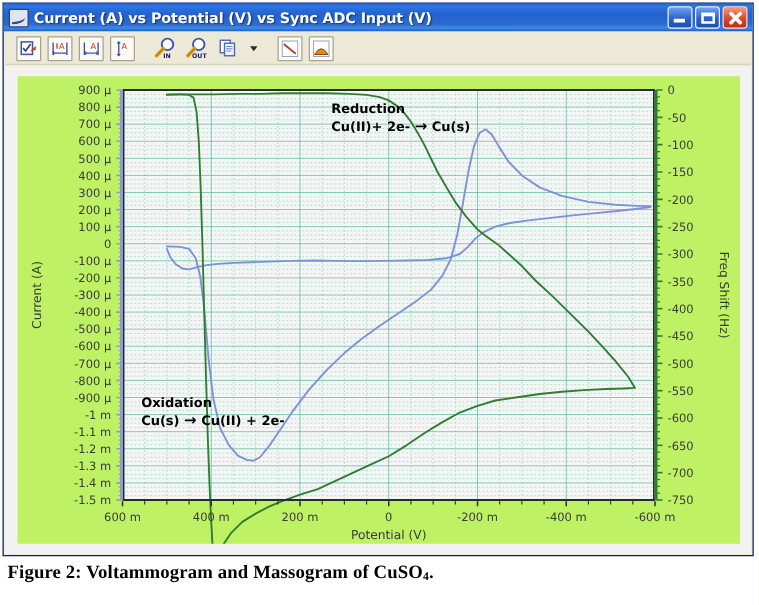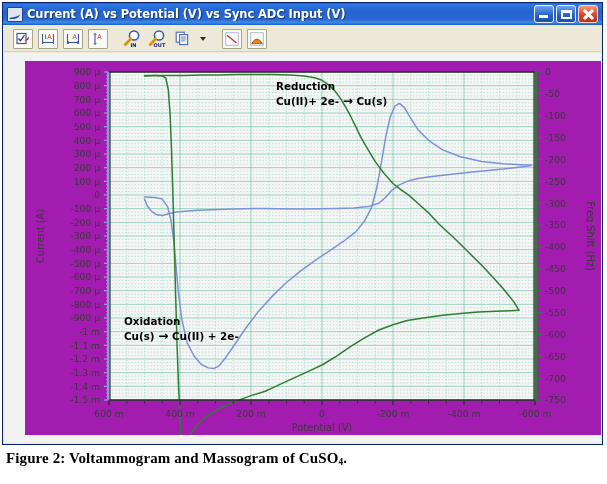--- a/index.html
+++ b/index.html
@@ -69,22 +69,22 @@
     border-top:4px solid #2b2b2b;display:block;
   }
   .tb-spacer{width:4px;}
 
   
   .graph-pane{
     position:absolute;left:1px;top:50px;right:1px;bottom:1px;
     background:#f2f2f2;overflow:hidden;
   }
   .graph-inner{
-    position:absolute;left:21px;top:8px;width:578px;height:374px;
-    background:#a21caf;
+    position:absolute;left:10px;top:8px;width:578px;height:374px;
+    background:#bef264;
   }
   svg.plot{display:block;}
 
   
   #figure-caption{
     position:absolute;left:6px;top:450px;width:595px;
     font-family:"Liberation Serif","DejaVu Serif",serif;
     font-weight:bold;font-size:15px;color:#000;
     letter-spacing:0.1px;white-space:nowrap;
   }

